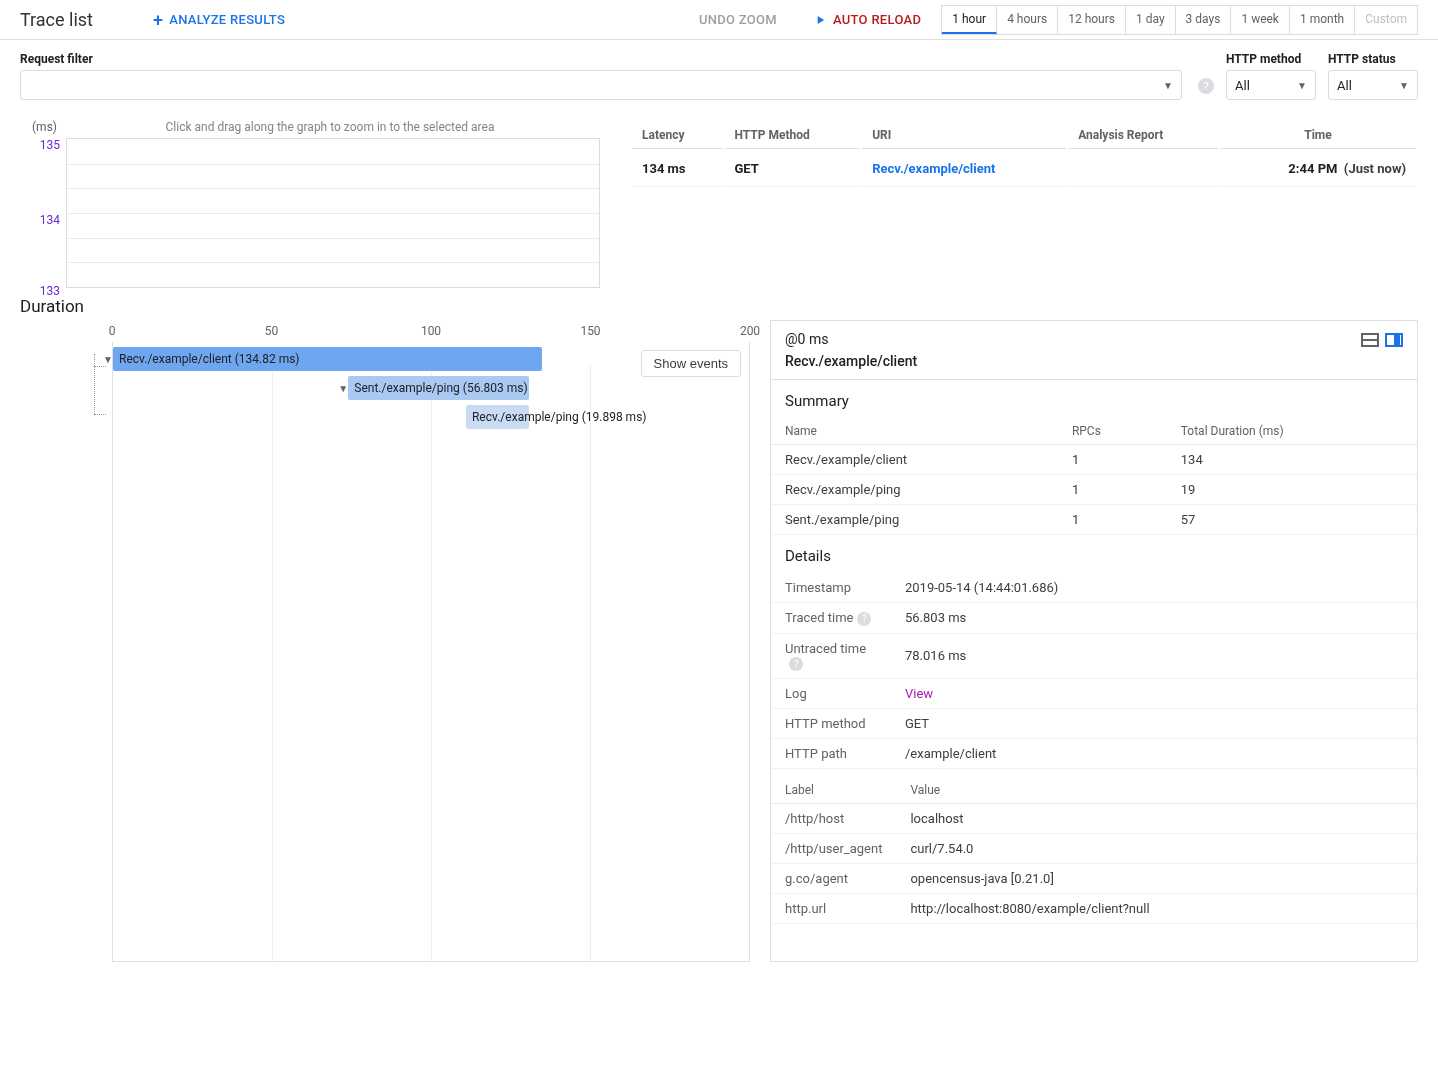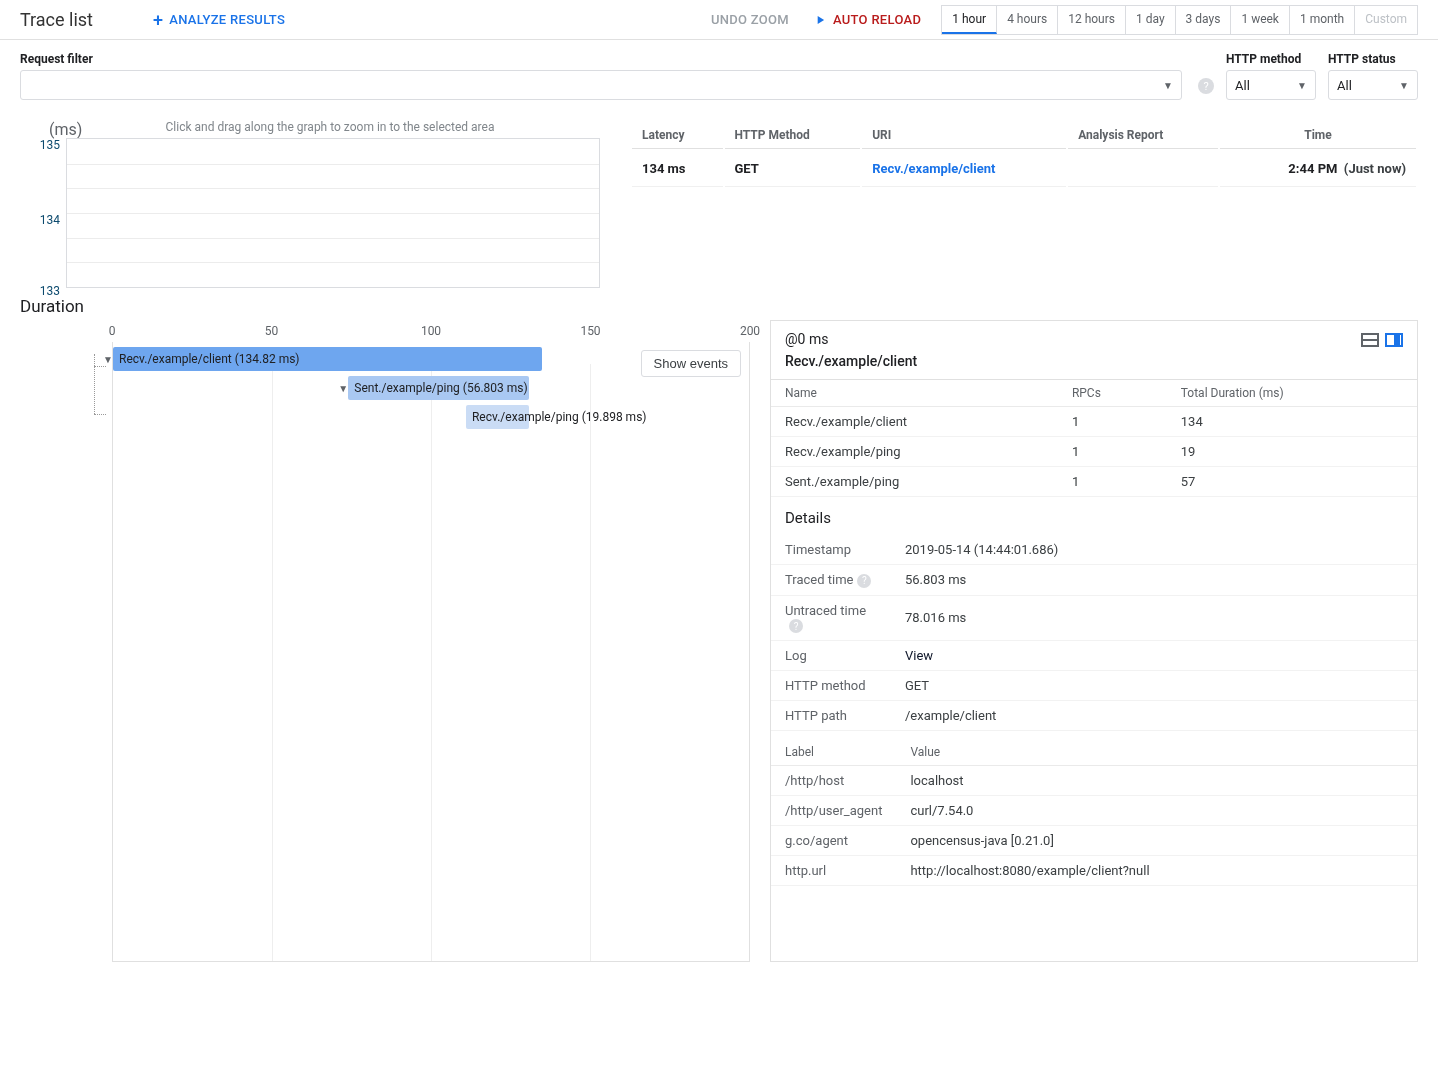--- a/index.html
+++ b/index.html
@@ -19,21 +19,21 @@
   font-weight: 500;
   font-size: 13px;
   display: flex;
   align-items: center;
   gap: 6px;
   cursor: pointer;
   letter-spacing: 0.3px;
 }
 .analyze-btn .plus { font-size: 18px; line-height: 13px; }
 .header-spacer { flex: 1; }
-.undo-zoom { color: #9aa0a6; font-weight: 500; font-size: 13px; margin-right: 24px; letter-spacing: 0.3px; }
+.undo-zoom { color: #9aa0a6; font-weight: 500; font-size: 13px; margin-right: 36px; letter-spacing: 0.3px; }
 .auto-reload { color: #b91c1c; font-weight: 500; font-size: 13px; display: flex; align-items: center; gap: 6px; margin-right: 20px; cursor: pointer; letter-spacing: 0.3px; }
 .time-ranges { display: flex; border: 1px solid #dadce0; border-radius: 0; }
 .time-range {
   padding: 6px 10px;
   font-size: 12px;
   color: #5f6368;
   border-right: 1px solid #dadce0;
   cursor: pointer;
   white-space: nowrap;
 }
@@ -80,22 +80,22 @@
 .caret { font-size: 10px; color: #5f6368; }
 
 
 .main { display: flex; padding: 10px 20px 0 20px; gap: 30px; }
 .left-col { flex: 0 0 580px; }
 .right-col { flex: 1; }
 
 
 .graph-wrap { position: relative; }
 .graph-hint { text-align: center; font-size: 12px; color: #80868b; margin-bottom: 4px; padding-left: 40px; }
-.ms-label { position: absolute; left: 12px; top: 0; font-size: 16px; color: #5f6368; margin-left: 17px; }
-.graph-y { position: absolute; left: 0; width: 40px; text-align: right; font-size: 12px; color: #0c4a6e; }
+.ms-label { position: absolute; left: 12px; top: 0; font-size: 12px; color: #5f6368; }
+.graph-y { position: absolute; left: 0; width: 40px; text-align: right; font-size: 12px; color: #6d28d9; }
 .graph-box {
   margin-left: 46px;
   height: 150px;
   border: 1px solid #dadce0;
   position: relative;
 }
 .graph-grid { position: absolute; left: 0; right: 0; border-top: 1px solid #ececec; }
 
 
 .trace-table { width: 100%; font-size: 13px; }
@@ -166,21 +166,21 @@
 }
 .layout-icon.hz::after { content:''; position:absolute; left:0; right:0; top:50%; border-top:2px solid #5f6368; transform: translateY(-1px); }
 .layout-icon.vt { border-color: #1a73e8; }
 .layout-icon.vt::after { content:''; position:absolute; top:0; bottom:0; left:50%; border-left:6px solid #1a73e8; }
 .panel-subtitle { padding: 0 14px 10px 14px; font-size: 14px; font-weight: 500; border-bottom: 1px solid #e0e0e0; }
 .panel-section-title { padding: 12px 14px 8px 14px; font-size: 15px; }
 .detail-table { width: 100%; border-collapse: collapse; }
 .detail-table th { text-align: left; font-weight: 400; color: #5f6368; font-size: 12px; padding: 6px 14px; border-bottom: 1px solid #eaeaea; }
 .detail-table td { padding: 7px 14px; font-size: 13px; color: #3c4043; border-bottom: 1px solid #f2f2f2; }
 .detail-table td.k { width: 120px; color: #5f6368; }
-.detail-table td.link { color: #0f172a; cursor: pointer; }
+.detail-table td.link { color: #a21caf; cursor: pointer; }
 .info-dot {
   display:inline-flex; width:14px; height:14px; border-radius:50%; background:#dadce0;
   color:#fff; font-size:10px; align-items:center; justify-content:center; margin-left:4px;
 }
 
 svg.play { width: 14px; height: 14px; }
 </style>
 </head>
 <body>
 
@@ -317,20 +317,21 @@
     <div class="tl-right">
       <div class="panel-head">
         <span class="at">@0 ms</span>
         <div class="layout-icons">
           <div class="layout-icon hz"></div>
           <div class="layout-icon vt"></div>
         </div>
       </div>
       <div class="panel-subtitle">Recv./example/client</div>
 
+      <div class="panel-section-title">Summary</div>
       <table class="detail-table">
         <thead>
             <tr>
           <th>Name</th>
           <th>RPCs</th>
           <th>Total Duration (ms)</th>
         </tr>
           </thead>
         <tbody>
           <tr>

